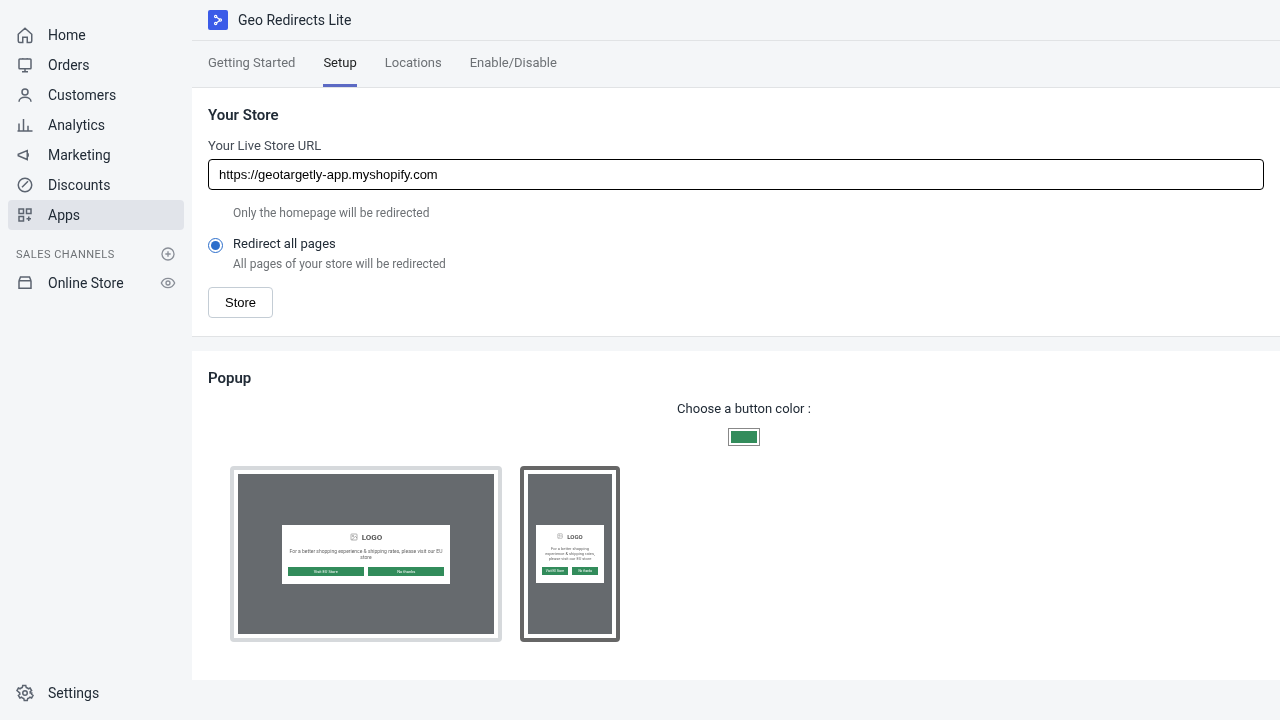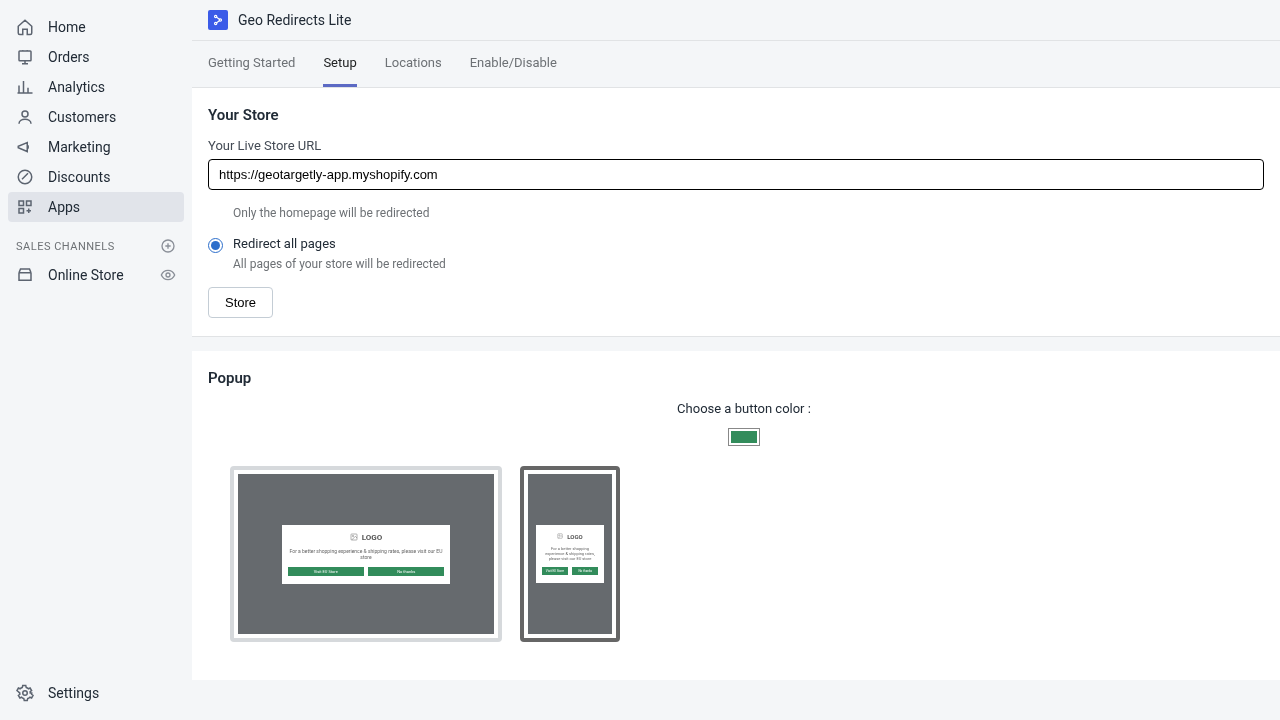--- a/index.html
+++ b/index.html
@@ -1,20 +1,20 @@
 <!DOCTYPE html>
 <html><head>
 <meta charset="utf-8">
 <style>
 * { box-sizing: border-box; margin: 0; padding: 0; }
 body { font-family: -apple-system, BlinkMacSystemFont, "Segoe UI", Roboto, sans-serif; font-size: 14px; color: #212b36; background: #f4f6f8; }
 .app { display: flex; height: 720px; width: 1280px; overflow: hidden; }
 
 
-.sidebar { width: 192px; background: #f4f6f8; border-right: 0; display: flex; flex-direction: column; padding-top: 12px; }
+.sidebar { width: 192px; background: #f4f6f8; border-right: 0; display: flex; flex-direction: column; padding-top: 20px; }
 .nav-list { list-style: none; padding: 0 8px; }
 .nav-item { display: flex; align-items: center; gap: 14px; padding: 6px 8px; border-radius: 4px; cursor: pointer; color: #212b36; }
 .nav-item .icon { width: 18px; height: 18px; display: flex; align-items: center; justify-content: center; color: #5c6470; }
 .nav-item.active { background: #e1e4ea; }
 .nav-section { display: flex; align-items: center; justify-content: space-between; padding: 16px 16px 6px 16px; font-size: 11px; color: #6d7175; letter-spacing: 0.5px; }
 .nav-item .trail-icon { margin-left: auto; color: #8a8f98; }
 .grow { flex: 1; }
 .settings-row { padding: 0 8px 12px 8px; text-align: center; }
 
 
@@ -81,33 +81,33 @@
             <svg width="18" height="18" viewBox="0 0 24 24" fill="none" stroke="currentColor" stroke-width="2">
               <rect x="4" y="4" width="16" height="13" rx="1"></rect>
               <path d="M9 4v-1M15 4v-1M12 17v4M8 21h8"></path>
             </svg>
           </span>
         <span>Orders</span>
       </li>
       <li class="nav-item">
         <span class="icon">
             <svg width="18" height="18" viewBox="0 0 24 24" fill="none" stroke="currentColor" stroke-width="2">
-              <path d="M4 20V10M10 20V4M16 20v-7M22 20H2"></path>
-            </svg>
-          </span>
-        <span>Analytics</span>
-      </li>
-      <li class="nav-item">
-        <span class="icon">
-            <svg width="18" height="18" viewBox="0 0 24 24" fill="none" stroke="currentColor" stroke-width="2">
               <circle cx="12" cy="8" r="4"></circle>
               <path d="M4 21c0-4 4-6 8-6s8 2 8 6"></path>
             </svg>
           </span>
         <span>Customers</span>
+      </li>
+      <li class="nav-item">
+        <span class="icon">
+            <svg width="18" height="18" viewBox="0 0 24 24" fill="none" stroke="currentColor" stroke-width="2">
+              <path d="M4 20V10M10 20V4M16 20v-7M22 20H2"></path>
+            </svg>
+          </span>
+        <span>Analytics</span>
       </li>
       <li class="nav-item">
         <span class="icon">
             <svg width="18" height="18" viewBox="0 0 24 24" fill="none" stroke="currentColor" stroke-width="2">
               <path d="M3 11v2l12 5V6zM15 9a4 4 0 0 1 0 6"></path>
             </svg>
           </span>
         <span>Marketing</span>
       </li>
       <li class="nav-item">

